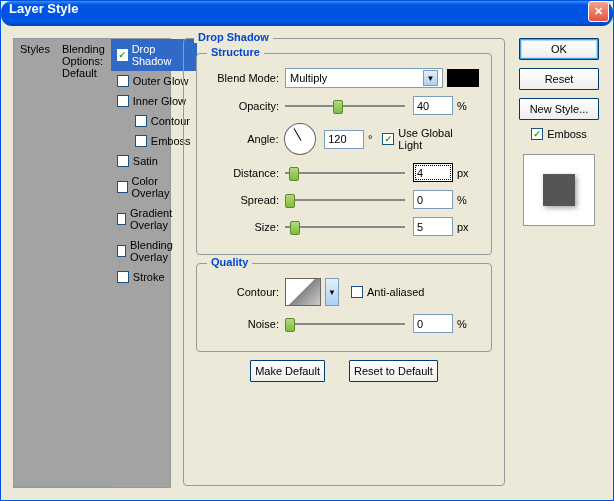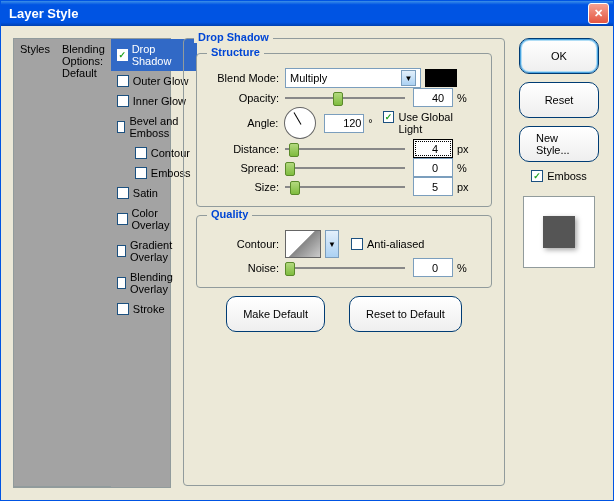--- a/index.html
+++ b/index.html
@@ -1,51 +1,51 @@
 <!DOCTYPE html>
 <html><head>
 <meta charset="utf-8">
 <style>
 * { box-sizing: border-box; margin: 0; padding: 0; font-family: Tahoma, Arial, sans-serif; font-size: 11px; }
 body { background: #fff; }
 .window { width: 614px; height: 501px; border: 1px solid #0054e3; background: #ece9d8; position: relative; }
-.titlebar { height: 25px; background: linear-gradient(to bottom, #3c8fe8 0%, #0054e3 15%, #0054e3 85%, #0040b0 100%); display: flex; align-items: center; padding: 0 4px; }
+.titlebar { height: 25px; background: linear-gradient(to bottom, #3c8fe8 0%, #0054e3 15%, #0054e3 85%, #0040b0 100%); display: flex; align-items: flex-start; padding: 0 4px; border-radius: 11px; }
 .titlebar-text { color: #fff; font-weight: bold; font-size: 13px; padding-left: 4px; }
 .close-btn { margin-left: auto; width: 21px; height: 21px; background: linear-gradient(to bottom, #f5a191, #e45540); border: 1px solid #fff; border-radius: 3px; color: #fff; font-weight: bold; display: flex; align-items: center; justify-content: center; cursor: pointer; font-size: 12px; }
 .body { position: absolute; top: 25px; left: 0; right: 0; bottom: 0; padding: 12px; display: flex; gap: 12px; }
 .styles-panel { width: 158px; border: 1px solid #919b9c; background: #a3a3a3; display: flex; flex-direction: row; }
 .styles-header { padding: 4px 6px; border-bottom: 1px solid #919b9c; }
 .styles-subheader { padding: 4px 6px; border-bottom: 1px solid #919b9c; }
 .style-item { padding: 4px 6px; display: flex; align-items: center; gap: 4px; cursor: pointer; }
 .style-item.selected { background: #3169c6; color: #fff; }
 .style-item.sub { padding-left: 24px; }
 .chk { width: 12px; height: 12px; border: 1px solid #1c5180; background: #fff; display: inline-flex; align-items: center; justify-content: center; font-size: 9px; color: #21a121; }
 .chk.checked::after { content: "✓"; font-weight: bold; }
 .style-item.selected .chk { border-color: #fff; }
 .main-panel { flex: 1; position: relative; }
 .fieldset { border: 1px solid #919b9c; border-radius: 4px; padding: 14px 12px 10px; position: relative; margin-bottom: 8px; }
 .legend { position: absolute; top: -8px; left: 10px; background: #ece9d8; padding: 0 4px; color: #0046d5; font-weight: bold; }
 .outer-fieldset { height: 448px; }
-.row { display: flex; align-items: center; }
+.row { display: flex; align-items: center; margin-bottom: 8px; }
 .label { width: 76px; text-align: right; padding-right: 6px; }
-.select { width: 136px; height: 20px; border: 1px solid #7b9ebd; background: #fff; display: flex; align-items: center; padding: 0 4px; cursor: pointer; }
+.select { width: 158px; height: 20px; border: 1px solid #7b9ebd; background: #fff; display: flex; align-items: center; padding: 0 4px; cursor: pointer; }
 .select-arrow { margin-left: auto; width: 15px; height: 16px; background: linear-gradient(#e3f0fb,#abd1f3); border: 1px solid #7b9ebd; display: flex; align-items: center; justify-content: center; font-size: 8px; }
 .color-swatch { width: 32px; height: 18px; background: #000; border: 1px solid #000; margin-left: 4px; cursor: pointer; }
 .slider { flex: 0 0 120px; height: 16px; position: relative; margin-right: 8px; }
 .slider-track { position: absolute; top: 7px; left: 0; right: 0; height: 2px; background: #888; }
 .slider-thumb { position: absolute; top: 2px; width: 10px; height: 14px; background: linear-gradient(#b3d97e,#7fbc3e); border: 1px solid #5a8a2a; border-radius: 2px; cursor: pointer; }
-.input { width: 40px; height: 19px; border: 1px solid #7b9ebd; background: #fff; padding: 0 18px; display: flex; align-items: center; }
+.input { width: 40px; height: 19px; border: 1px solid #7b9ebd; background: #fff; padding: 0 3px; display: flex; align-items: center; }
 .input.focused { border: 1px solid #000; outline: 1px dotted #000; outline-offset: -3px; }
 .unit { margin-left: 4px; }
 .angle-dial { width: 32px; height: 32px; border: 1px solid #666; border-radius: 50%; background: #fff; position: relative; margin-right: 8px; }
 .angle-line { position: absolute; width: 14px; height: 1px; background: #000; top: 16px; left: 16px; transform-origin: left center; transform: rotate(-120deg); }
 .contour-swatch { width: 36px; height: 28px; border: 1px solid #666; background: linear-gradient(135deg, #fff 0%, #fff 48%, #000 49%, #888 50%, #ccc 100%); margin-right: 4px; cursor: pointer; position: relative; }
 .contour-arrow { width: 14px; height: 28px; border: 1px solid #7b9ebd; background: linear-gradient(#e3f0fb,#abd1f3); display: flex; align-items: center; justify-content: center; font-size: 8px; cursor: pointer; margin-right: 12px; }
-.inline-chk { display: flex; align-items: flex-start; gap: 4px; cursor: pointer; }
-.button { height: 36px; padding: 0 16px; border: 1px solid #003c74; border-radius: 10px; background: linear-gradient(#fff,#eee); cursor: pointer; display: inline-flex; align-items: center; justify-content: center; }
+.inline-chk { display: flex; align-items: center; gap: 4px; cursor: pointer; }
+.button { height: 22px; padding: 0 4px; border: 1px solid #003c74; border-radius: 1px; background: linear-gradient(#fff,#eee); cursor: pointer; display: inline-flex; align-items: center; justify-content: center; }
 .button.default { box-shadow: 0 0 0 1px #4aa3df inset, 0 0 0 2px #b0ddf5 inset; }
 .right-panel { width: 84px; display: flex; flex-direction: column; align-items: center; gap: 8px; }
 .right-panel .button { width: 80px; }
 .preview-box { width: 72px; height: 72px; border: 1px solid #919b9c; background: #fff; display: flex; align-items: center; justify-content: center; margin-top: 6px; }
 .preview-square { width: 32px; height: 32px; background: #555; box-shadow: 2px 2px 5px rgba(0,0,0,.35); }
 .btn-row { display: flex; gap: 24px; justify-content: center; margin-top: 6px; }
 </style>
 </head>
 <body>
 
@@ -66,24 +66,20 @@
             <span>Drop Shadow</span>
           </div>
           <div class="style-item">
             <span class="chk"></span>
             <span>Outer Glow</span>
           </div>
           <div class="style-item">
             <span class="chk"></span>
             <span>Inner Glow</span>
           </div>
-          <div class="style-item">
-            <span class="chk"></span>
-            <span>Bevel and Emboss</span>
-          </div>
           <div class="style-item sub">
             <span class="chk"></span>
             <span>Contour</span>
           </div>
           <div class="style-item sub">
             <span class="chk"></span>
             <span>Emboss</span>
           </div>
           <div class="style-item">
             <span class="chk"></span>

